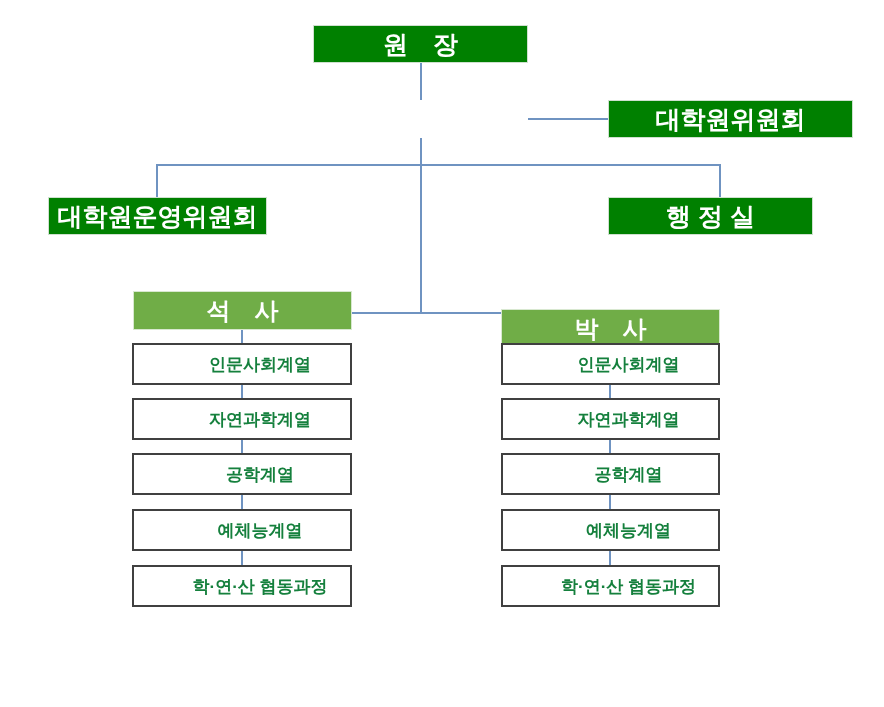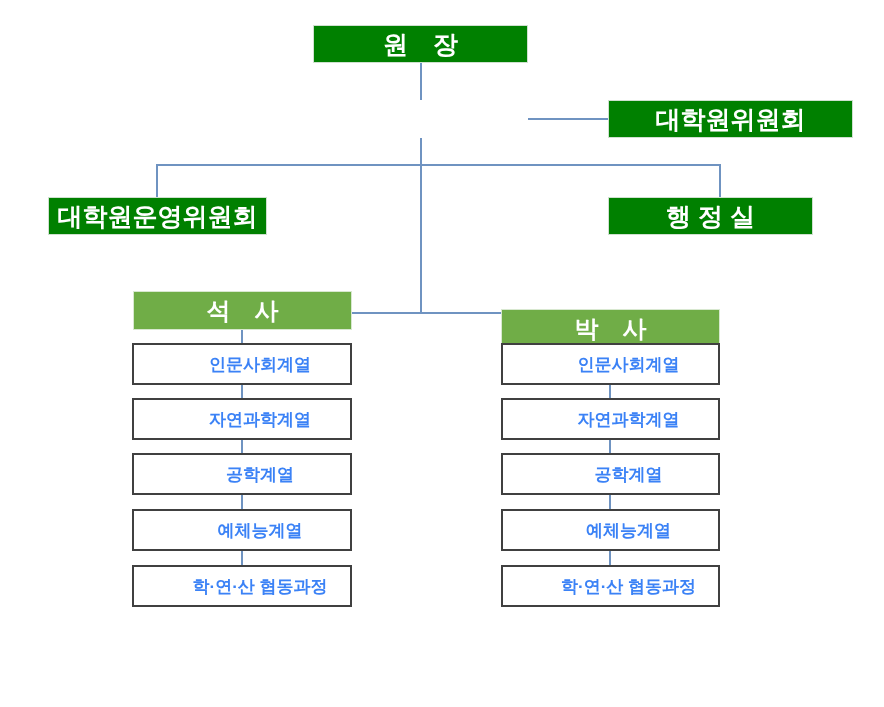--- a/index.html
+++ b/index.html
@@ -34,21 +34,21 @@
   .box.light {
     background: #70AD47;
     border: 1px solid #d8e8d0;
     color: #ffffff;
     font-weight: bold;
     font-size: 24px;
   }
   .box.plain {
     background: #ffffff;
     border: 2px solid #404040;
-    color: #3b82f6;
+    color: #15803d;
     font-weight: bold;
     font-size: 17px;
     padding-left: 36px;
   }
   .line {
     position: absolute;
     background: #6f93c1;
   }
   .line.v { width: 2px; }
   .line.h { height: 2px; }

